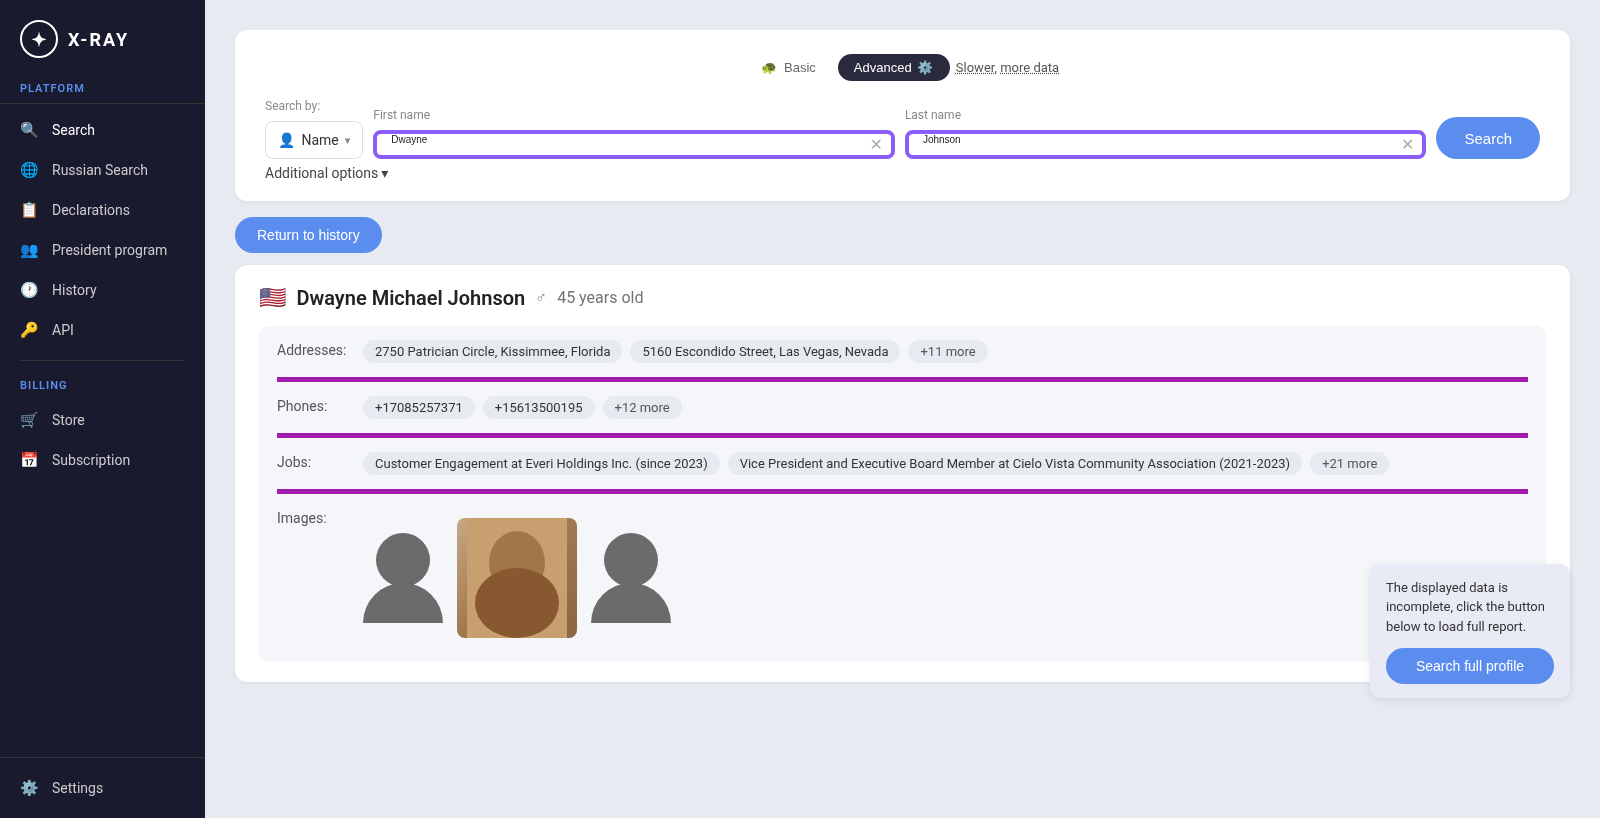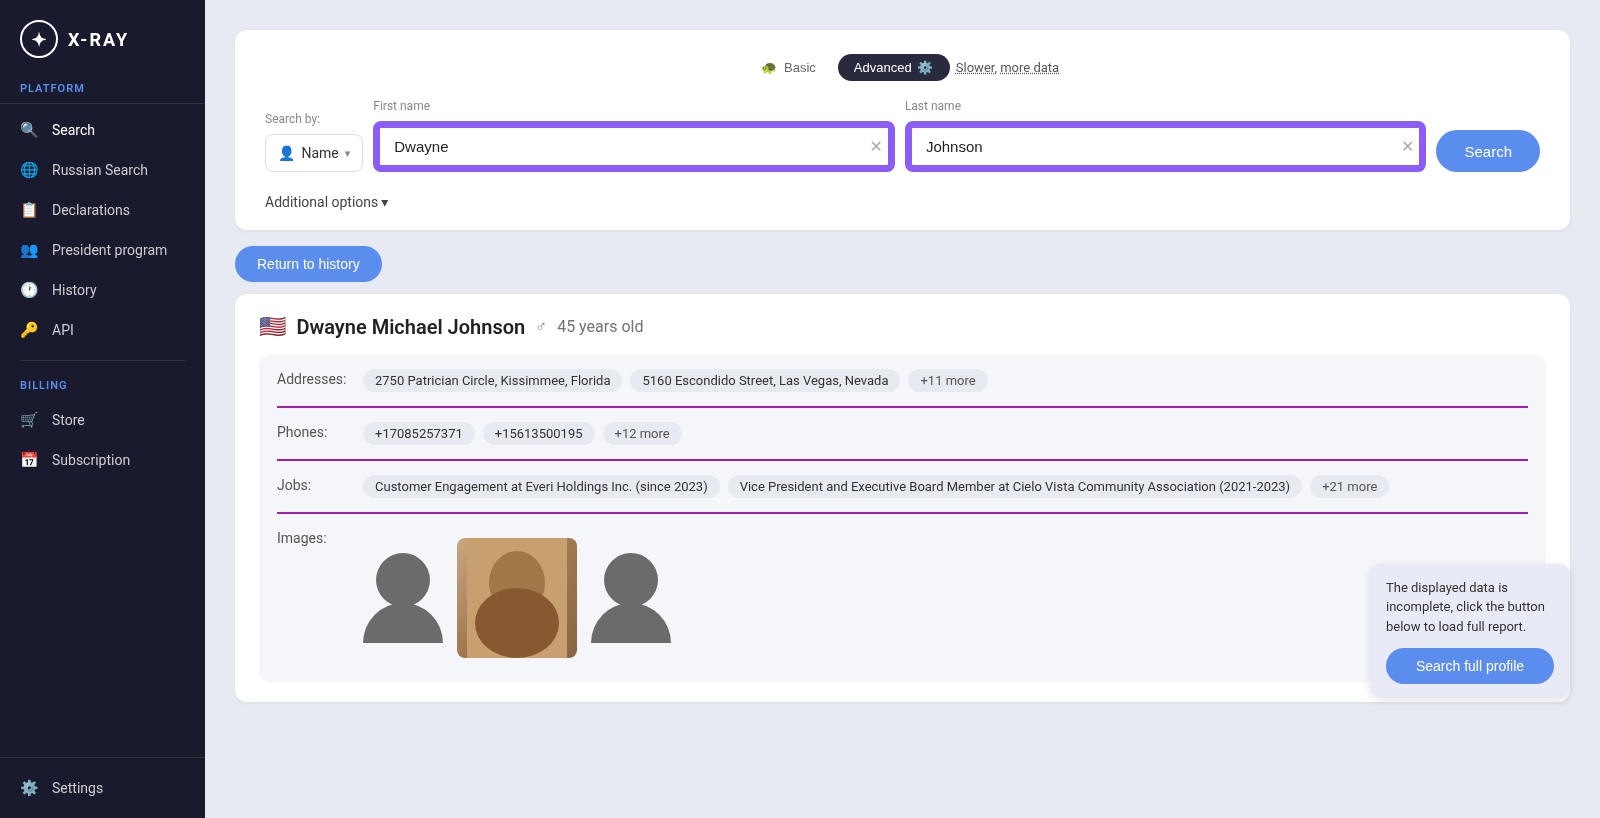--- a/index.html
+++ b/index.html
@@ -171,24 +171,24 @@
       flex-direction: column;
       gap: 4px;
     }
     .name-input-wrapper {
       position: relative;
       display: flex;
       align-items: center;
     }
     .name-input {
       width: 100%;
-      border: 7px solid #8b5cf6;
+      border: 4px solid #8b5cf6;
       border-radius: 8px;
-      padding: 10px 36px 10px 14px;
-      font-size: 15px;
+      padding: 0 36px 10px 14px;
+      font-size: 10px;
       color: #222;
       outline: none;
     }
     .clear-btn {
       position: absolute;
       right: 10px;
       background: none;
       border: none;
       cursor: pointer;
       color: #aaa;
@@ -203,21 +203,21 @@
       border-radius: 24px;
       padding: 11px 28px;
       font-size: 15px;
       font-weight: 500;
       cursor: pointer;
       white-space: nowrap;
       height: 42px;
       align-self: flex-end;
     }
     .additional-options {
-      margin-top: 22px;
+      margin-top: 6px;
       display: flex;
       align-items: center;
       gap: 3px;
       color: #444;
       font-size: 14px;
       cursor: pointer;
     }
 
     
     .results-section {
@@ -262,21 +262,21 @@
     .profile-details {
       background: #f5f6fa;
       border-radius: 10px;
       padding: 0 18px;
     }
     .detail-row {
       display: flex;
       align-items: flex-start;
       gap: 16px;
       padding: 14px 0;
-      border-bottom: 2px solid #a21caf;
+      border-bottom: 5px solid #a21caf;
     }
     .detail-row:last-child { border-bottom: none; }
     .detail-label {
       color: #555;
       font-size: 14px;
       min-width: 70px;
       padding-top: 2px;
     }
     .detail-tags {
       display: flex;

